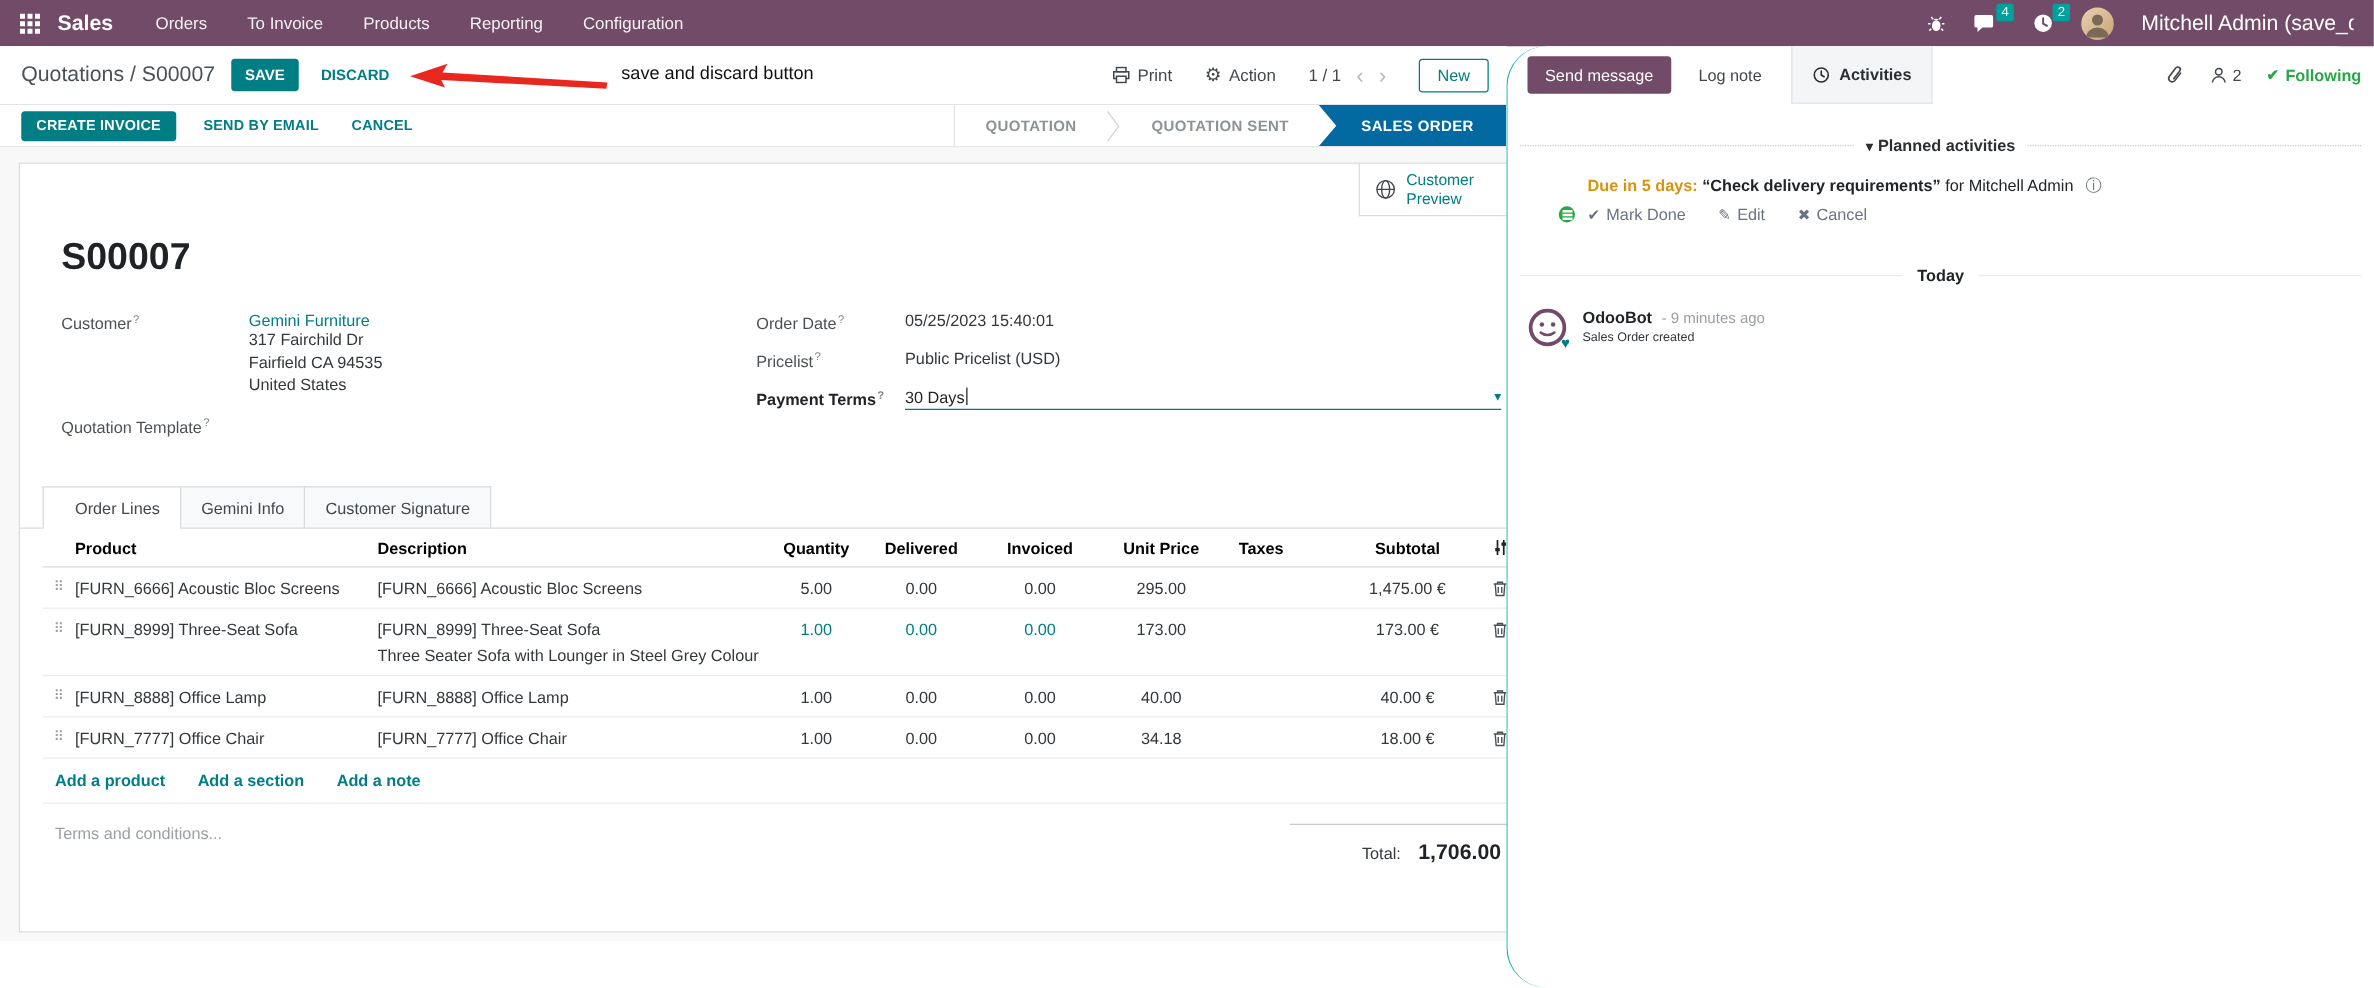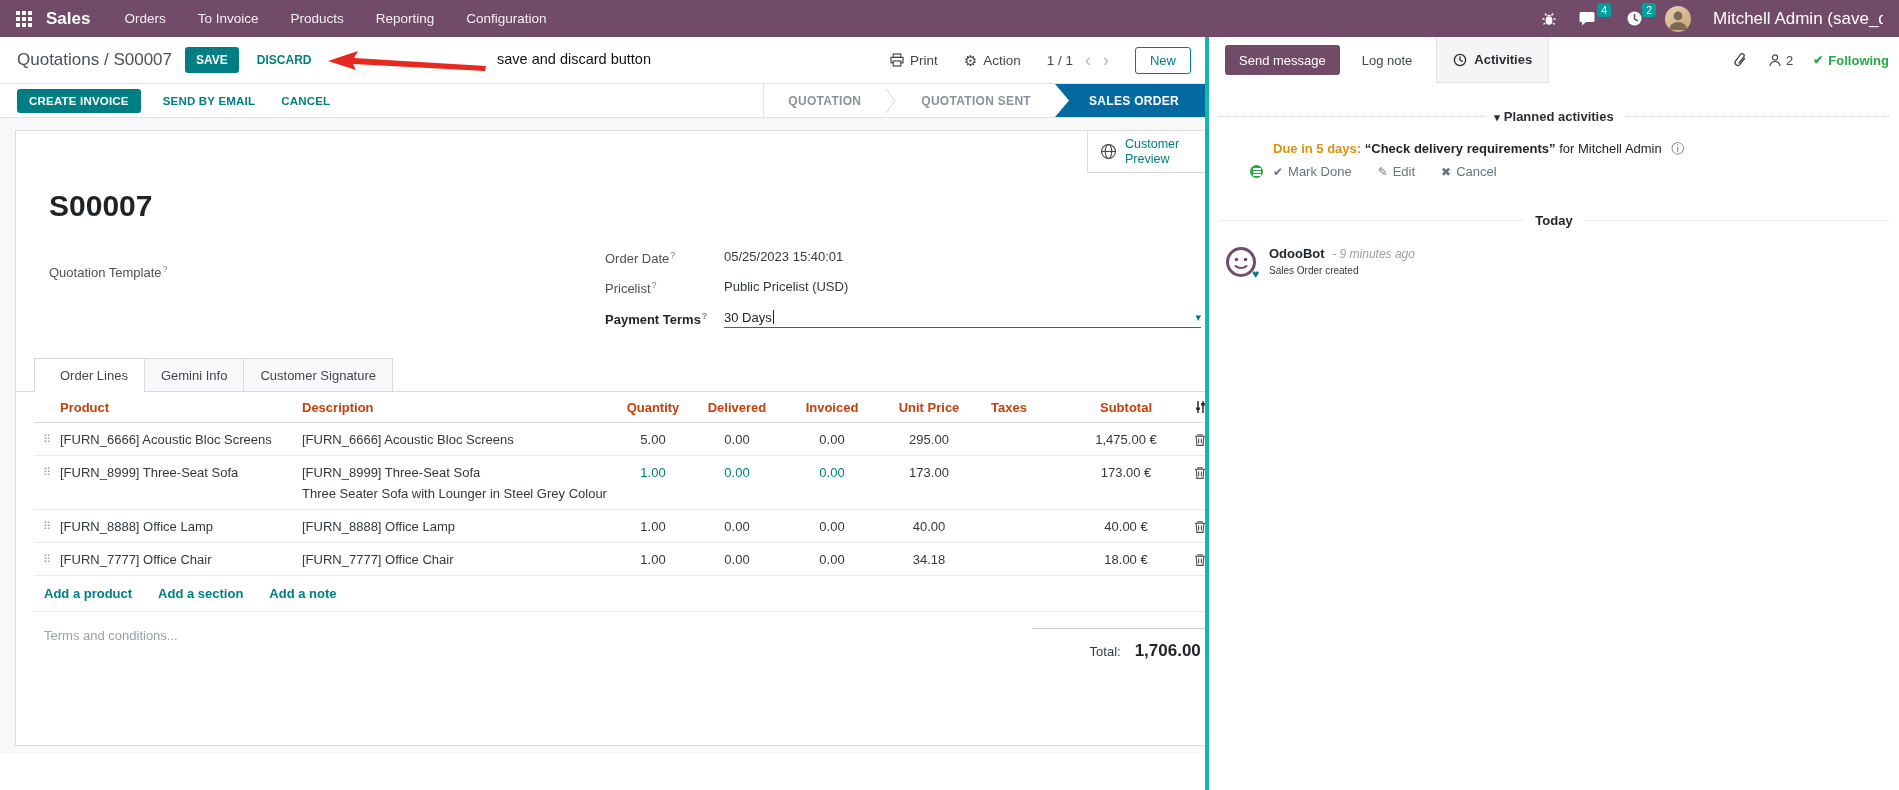--- a/index.html
+++ b/index.html
@@ -92,41 +92,41 @@
   .tab { font-size:13px; color:#42474d; padding:9px 16px; border:1px solid #d8dadd; border-bottom:none;
     background:#f8f9fa; cursor:pointer; position:relative; }
   .tab + .tab { border-left:none; }
   .tab.active { background:#fff; z-index:2;padding-left:25px; }
   .tab.active:after { content:""; position:absolute; left:0; right:0; bottom:-1px; height:2px; background:#fff; }
 
   
   .olines { margin-top:0; }
   .orow { display:grid; grid-template-columns:26px 242px 1fr 72px 96px 94px 100px 88px 118px 30px;
     align-items:start; border-bottom:1px solid #e9ecef; padding:9px 0 8px 0; font-size:13px; color:#33383d; }
-  .orow.head { font-weight:bold; color:#c2410c; border-bottom:1px solid #d8dadd; padding:8px 0 7px 0; }
+  .orow.head { font-weight:bold; color:#000000; border-bottom:1px solid #d8dadd; padding:8px 0 7px 0; }
   .cell-r { text-align:center; }
   .cell-tax { padding-left:12px; }
   .handle { color:#9aa0a6; font-size:11px; text-align:center; cursor:grab; line-height:15px; }
   .desc2 { margin-top:6px; }
   .teal-num { color:#017E84; }
   .trash-cell { display:flex; justify-content:center; padding-top:1px; cursor:pointer; }
   .adj-cell { display:flex; justify-content:center; cursor:pointer; }
   .table-links { display:flex; gap:26px; padding:10px 0 10px 10px; border-bottom:1px solid #e9ecef;font-weight:bold; }
   .table-links span { color:#017E84; font-size:13px; cursor:pointer; }
 
   .below-table { display:flex; margin-top:16px; }
   .terms-ph { font-size:13px; color:#9aa0a6; margin-left:10px; cursor:text; }
   .total-block { margin-left:auto; width:183px; border-top:1px solid #c8cbce; padding-top:12px;
     display:flex; align-items:baseline; justify-content:flex-end; gap:14px; margin-right:0; }
   .total-label { font-size:13px; color:#33383d; }
   .total-value { font-size:17px; font-weight:bold; color:#1f2327; }
 
   
   .chatter { position:absolute; left:1205px; top:37px; width:694px; height:753px; background:#fff;
-    border-left:4px solid #14b8a6; }
+    border-left:1px solid #14b8a6;border-radius:32px; }
   .chatter-head { display:flex; align-items:stretch; height:46px; }
   .btn-sendmsg { margin:8px 0 8px 16px; background:#714B67; color:#fff; border:none; border-radius:3px;
     font-size:13px; padding:0 14px; cursor:pointer; font-family:inherit; }
   .btn-lognote { background:none; border:none; color:#42474d; font-size:13px; margin-left:22px; cursor:pointer; font-family:inherit; }
   .activities-tab { margin-left:24px; display:flex; align-items:center; gap:7px; padding:0 16px;
     border-left:1px solid #e2e4e7; border-right:1px solid #e2e4e7; border-bottom:1px solid #e2e4e7;
     background:#f4f5f6; font-size:13px; color:#2b2f33; font-weight:600; cursor:pointer; }
   .chead-right { margin-left:auto; display:flex; align-items:center; gap:20px; padding-right:10px; }
   .follower { display:flex; align-items:center; gap:4px; font-size:13px; color:#42474d; cursor:pointer; }
   .following { display:flex; align-items:center; gap:5px; font-size:13px; color:#28a745; font-weight:600;
@@ -154,21 +154,21 @@
 
   .today-sep { display:flex; align-items:center; margin:34px 10px 0 10px; gap:12px; }
   .today-sep .line { flex:1; border-top:1px solid #e9ecef; }
   .today-sep .lbl { font-size:13px; font-weight:bold; color:#1f2327; }
 
   .message { display:flex; margin:18px 0 0 16px; gap:12px; }
   .msg-avatar { position:relative; width:32px; height:32px; flex:none; }
   .msg-avatar .heart { position:absolute; right:-2px; bottom:-3px; color:#017E84; font-size:12px; }
   .msg-author-row { font-size:13px; }
   .msg-author { font-weight:bold; color:#1f2327; cursor:pointer; }
-  .msg-time { color:#9aa0a6; font-size:12px; margin-left:4px;font-style:italic; }
+  .msg-time { color:#9aa0a6; font-size:12px; margin-left:4px; }
   .msg-body { margin-top:4px; font-size:10px; color:#33383d; }
 </style>
 </head>
 <body>
 
 <nav class="topbar">
   <span class="grid-icon">
       <i></i>
       <i></i>
       <i></i>
@@ -280,20 +280,31 @@
             <ellipse cx="8.5" cy="8.5" rx="3.2" ry="7"></ellipse>
             <path d="M1.6 8.5 h13.8"></path>
         </svg>
         <span class="pv-text"><span>Customer</span><br><span>Preview</span></span>
       </div>
 
       <h1 class="doc-name">S00007</h1>
 
       <div class="form-grid">
         <div class="fg-left">
+          <div class="frow">
+            <span class="flabel"><span>Customer</span><sup class="help">?</sup></span>
+            <span class="fvalue">
+              <div class="link-teal">Gemini Furniture</div>
+              <div class="addr">
+                <div>317 Fairchild Dr</div>
+                <div>Fairfield CA 94535</div>
+                <div>United States</div>
+              </div>
+            </span>
+          </div>
           <div class="frow qt-row">
             <span class="flabel"><span>Quotation Template</span><sup class="help">?</sup></span>
             <span class="fvalue"></span>
           </div>
         </div>
 
         <div class="fg-right">
           <div class="frow frow-r">
             <span class="flabel-r"><span>Order Date</span><sup class="help">?</sup></span>
             <span class="fvalue">05/25/2023 15:40:01</span>

